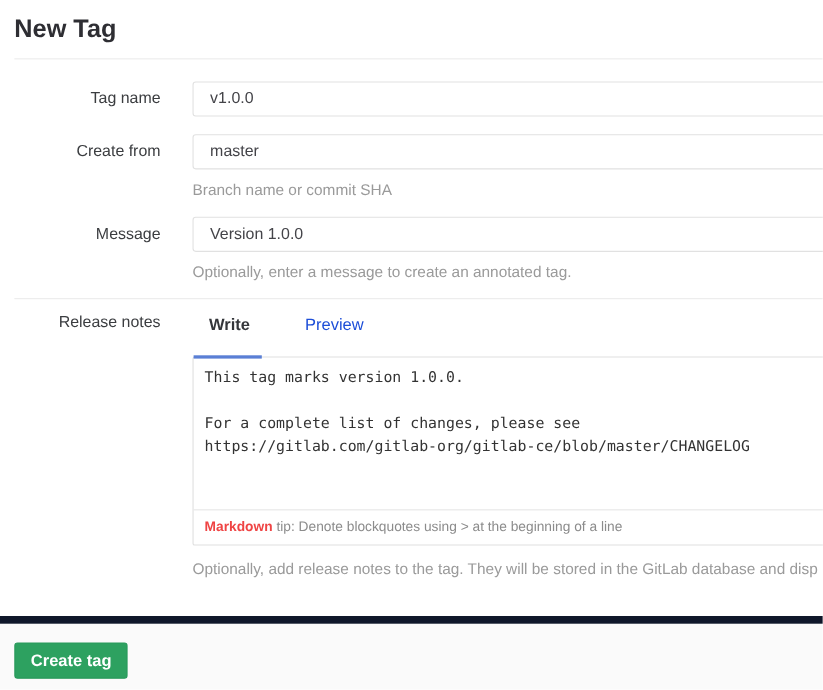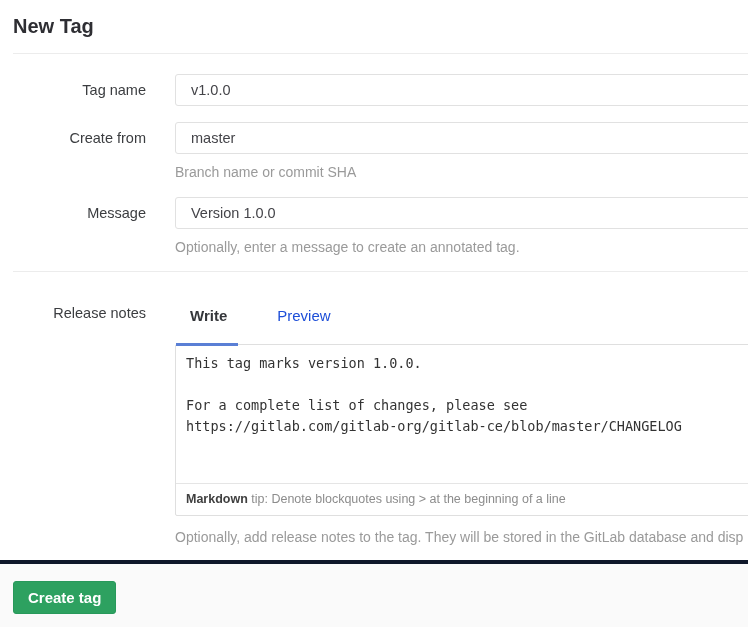--- a/index.html
+++ b/index.html
@@ -5,38 +5,38 @@
   * { box-sizing: border-box; margin: 0; padding: 0; }
   html, body { width: 748px; height: 627px; }
   body {
     font-family: "Liberation Sans", sans-serif;
     background: #ffffff;
     color: #3b3d40;
     overflow: hidden;
     position: relative;
   }
   .page-title {
-    font-size: 20px;
+    font-size: 23px;
     font-weight: 700;
     color: #2e2e33;
     padding: 14px 0 0 13px;
     line-height: 24px;
   }
   hr.rule {
     border: none;
     border-top: 1px solid #ececec;
     margin: 15px 0 0 13px;
   }
   .form-row {
     display: flex;
     align-items: flex-start;
   }
   .row-1 { margin-top: 20px; }
   .row-gap { margin-top: 16px; }
-  .row-notes { margin-top: 30px; }
+  .row-notes { margin-top: 10px; }
   .col-label {
     width: 146px;
     flex-shrink: 0;
     text-align: right;
     font-size: 14.5px;
     color: #3b3d40;
     padding-top: 7px;
     line-height: 18px;
   }
   .col-label.notes-label { padding-top: 2px; }
@@ -114,30 +114,30 @@
   }
   .md-tipbar {
     height: 31px;
     line-height: 31px;
     padding: 0 10px;
     font-size: 12.5px;
     color: #8c8c8c;
     white-space: nowrap;
     overflow: hidden;
   }
-  .md-tipbar .tip-word { color: #404040; font-weight: 700; }
+  .md-tipbar .tip-word { color: #ef4444; font-weight: 700; }
   .notes-help { margin-top: 13px; }
   .form-actions {
     position: absolute;
     left: 0;
     right: 0;
     top: 560px;
     bottom: 0;
     background: #fafafa;
-    border-top: 4px solid #0f172a;
+    border-top: 7px solid #0f172a;
     padding: 17px 0 0 13px;
   }
   .btn-create {
     display: inline-block;
     background: #2da160;
     border: 1px solid #28995b;
     border-radius: 3px;
     color: #ffffff;
     font-size: 15px;
     font-weight: 700;

